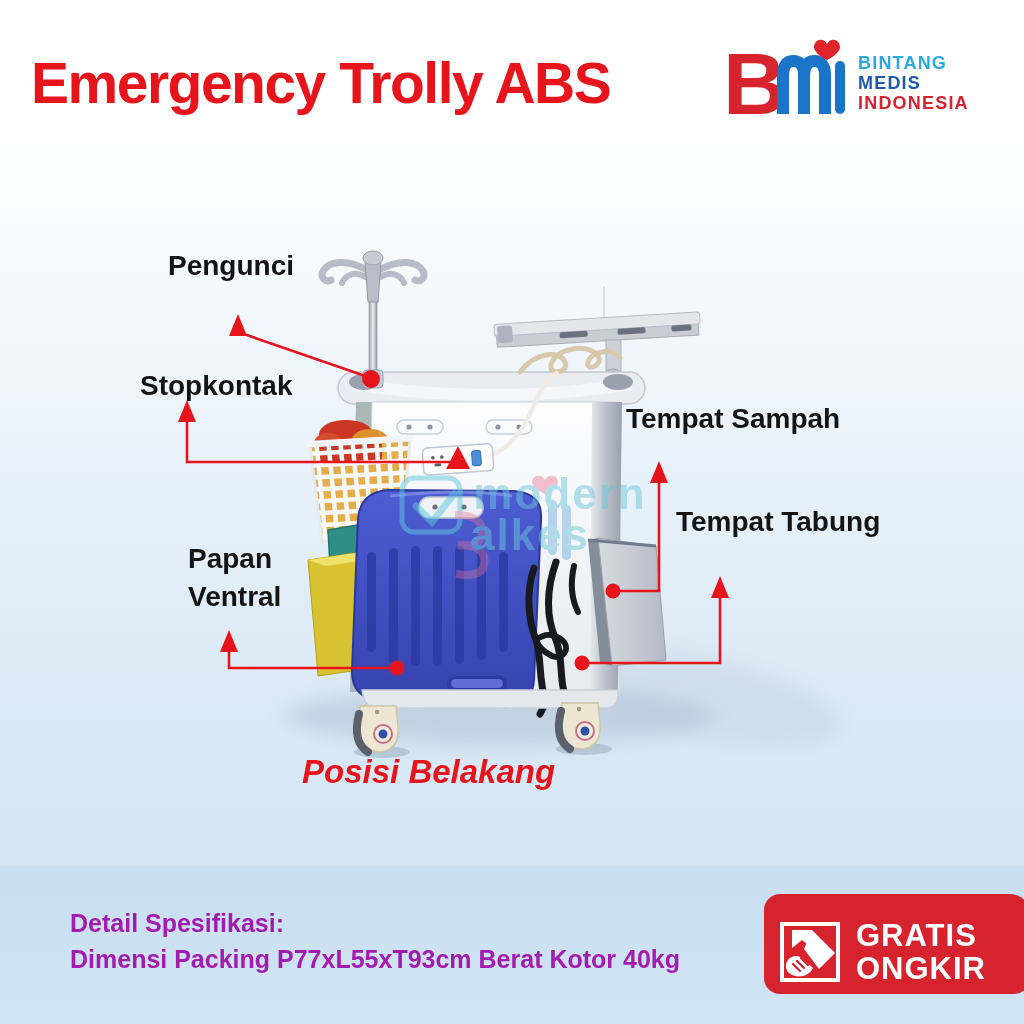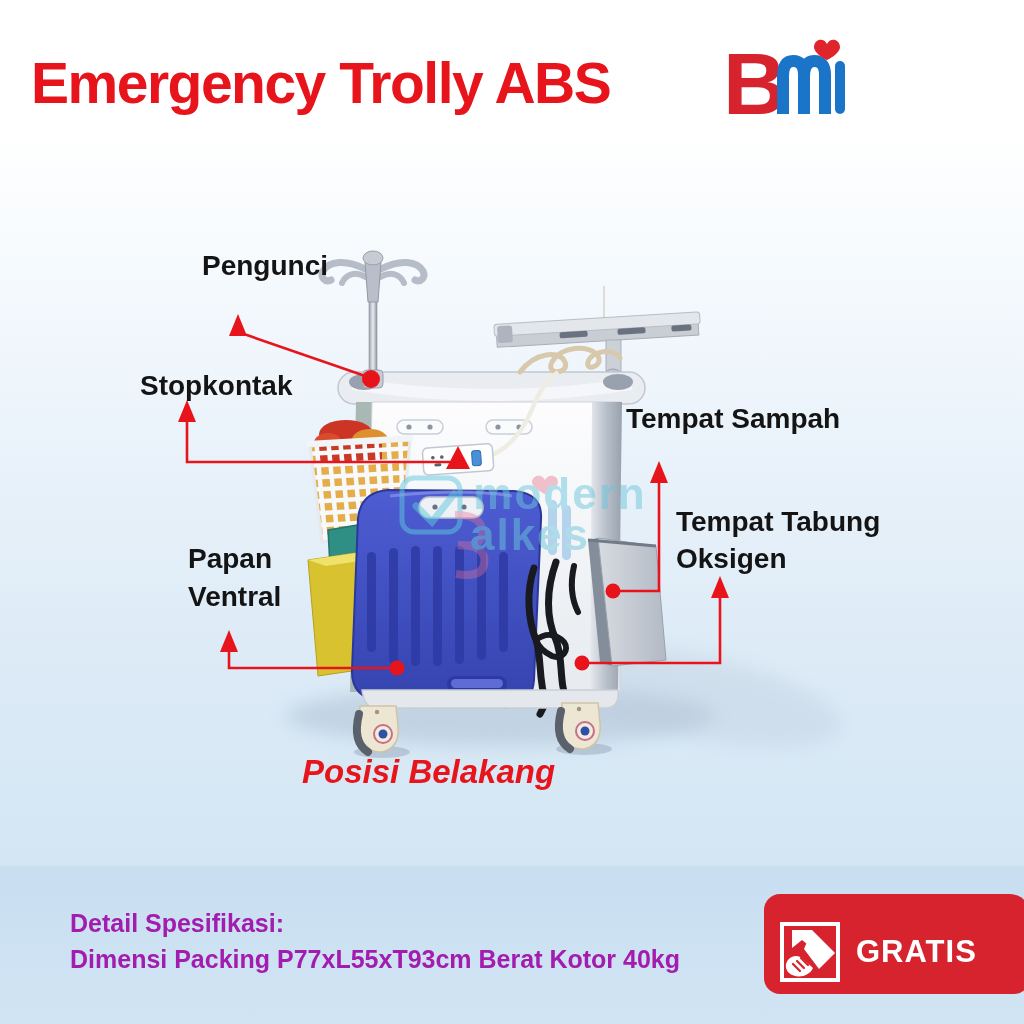--- a/index.html
+++ b/index.html
@@ -12,21 +12,21 @@
   .bottom-band{left:0;right:0;top:866px;bottom:0;
     background:linear-gradient(180deg,rgba(183,212,238,.38),rgba(183,212,238,.18));}
   .page-title{left:31px;top:50px;font-size:57px;font-weight:bold;letter-spacing:-1.5px;color:#e8141c;}
   
   .brand{left:723px;top:30px;width:275px;height:100px;}
   .brand-mark{position:absolute;left:0;top:0;}
   .brand-text{position:absolute;left:135px;top:23px;font-weight:bold;font-size:18px;line-height:20px;letter-spacing:1.2px;}
   .bt1{color:#29a9e2;} .bt2{color:#1e59ab;} .bt3{color:#d6232e;}
   
   .label{color:#141414;font-weight:bold;font-size:28px;line-height:37px;}
-  .lbl-pengunci{left:168px;top:247px;width:160px;text-align:right;}
+  .lbl-pengunci{left:168px;top:247px;width:160px;text-align:left;}
   .lbl-stopkontak{left:140px;top:367px;}
   .lbl-sampah{left:626px;top:400px;}
   .lbl-tabung{left:676px;top:503px;}
   .lbl-papan{left:188px;top:540px;line-height:38px;}
   .caption{left:302px;top:753px;width:400px;text-align:left;
     font-size:33px;font-weight:bold;font-style:italic;color:#e8141c;}
   
   .specs{left:70px;top:905px;color:#a21caf;font-weight:bold;font-size:25px;line-height:36px;}
   
   .badge{left:732px;top:894px;width:266px;height:100px;background:#d6232e;
@@ -41,20 +41,25 @@
 
 <div class="abs page-title">Emergency Trolly ABS</div>
 
 <div class="abs brand">
   <svg class="brand-mark" width="135" height="100" viewBox="0 0 135 100">
     <text x="0" y="84" font-size="88" font-weight="bold" fill="#d6232e">B</text>
     <path d="M60,84 L60,46 Q60,31 70,31 Q81,31 81,45 L81,84 M81,47 Q81,31 91,31 Q102,31 102,45 L102,84" stroke="#1a74c8" stroke-width="12" fill="none"></path>
     <rect x="112" y="31" width="10" height="53" rx="5" fill="#1a74c8"></rect>
     <path d="M104,14 c-3,-7 -13,-5 -13,3 c0,7 13,13 13,13 c0,0 13,-6 13,-13 c0,-8 -10,-10 -13,-3 Z" fill="#e0242c"></path>
   </svg>
+  <div class="brand-text">
+    <div class="bt1">BINTANG</div>
+    <div class="bt2">MEDIS</div>
+    <div class="bt3">INDONESIA</div>
+  </div>
 </div>
 
 <svg class="abs" style="left:0;top:0" width="1024" height="1024" viewBox="0 0 1024 1024">
   <defs>
     <linearGradient id="cab" x1="0" y1="0" x2="0" y2="1">
       <stop offset="0" stop-color="#fdfdfe"></stop>
         <stop offset="1" stop-color="#e7ebef"></stop>
     </linearGradient>
     <linearGradient id="alu" x1="0" y1="0" x2="1" y2="0">
       <stop offset="0" stop-color="#e6e9ee"></stop>
@@ -279,21 +284,20 @@
   <div>Pengunci</div>
 </div>
 <div class="abs label lbl-stopkontak">
   <div>Stopkontak</div>
 </div>
 <div class="abs label lbl-sampah">
   <div>Tempat Sampah</div>
 </div>
 <div class="abs label lbl-tabung">
   <div>Tempat Tabung</div>
-  <div>Oksigen</div>
 </div>
 <div class="abs label lbl-papan">
   <div>Papan</div>
   <div>Ventral</div>
 </div>
 
 <div class="abs caption">Posisi Belakang</div>
 
 <div class="abs specs">
   <div>Detail Spesifikasi:</div>
@@ -307,14 +311,15 @@
     <polygon points="34,10 57,33 41,49 26,29" fill="#ffffff"></polygon>
     <path d="M10,40 C14,35 21,35 25,39 L35,48 C31,57 18,59 11,53 C7,49 7,44 10,40 Z" fill="#ffffff"></path>
     <g stroke="#d6232e" stroke-width="2.2" stroke-linecap="round">
       <line x1="15" y1="44" x2="22" y2="51"></line>
         <line x1="19" y1="41" x2="26" y2="48"></line>
         <line x1="23" y1="38" x2="30" y2="45"></line>
     </g>
   </svg>
   <div class="badge-text">
     <div>GRATIS</div>
+    <div>ONGKIR</div>
   </div>
 </div>
 
 </body></html>

